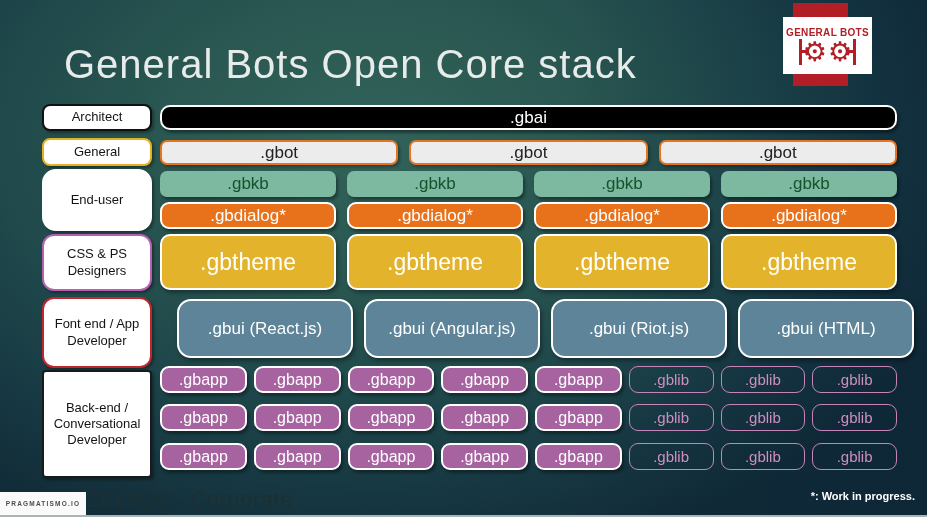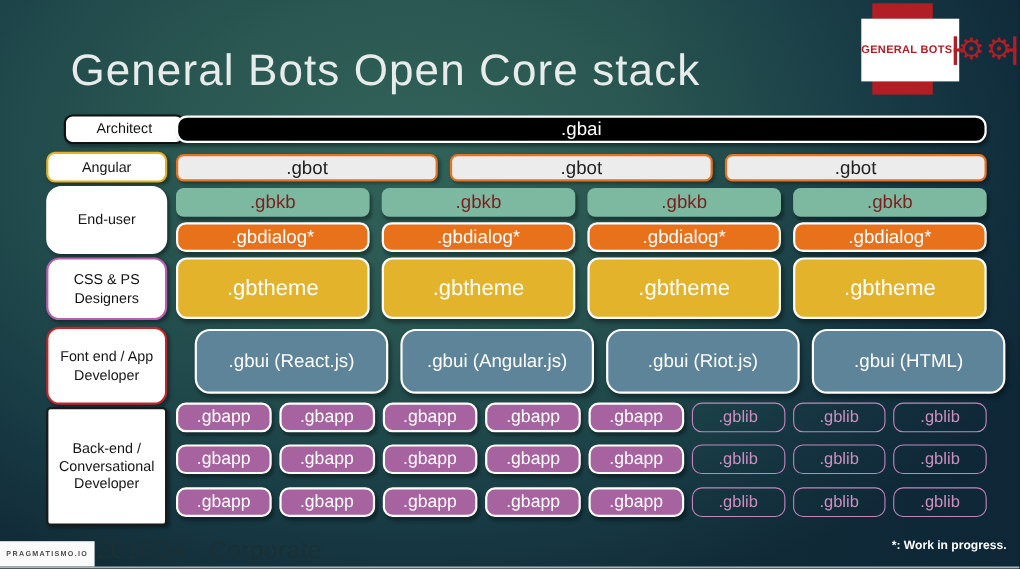--- a/index.html
+++ b/index.html
@@ -10,36 +10,36 @@
       linear-gradient(90deg, rgba(8,30,55,0) 62%, rgba(8,30,55,.30) 100%),
       radial-gradient(ellipse 640px 430px at 40% 27%, #31635a 0%, #2a5751 33%, #1f484b 60%, #173943 80%, #112b37 100%);
   }
   .title{
     position:absolute;left:60px;top:38px;margin:4px;
     font-size:40px;font-weight:400;letter-spacing:1px;color:var(--title-text,#e7ecea);
   }
   
   .logo-band{position:absolute;left:793px;top:3px;width:55px;height:83px;background:var(--logo-red,#b11e25);}
   .logo-box{position:absolute;left:783px;top:17px;width:89px;height:57px;background:#fff;
-    display:flex;flex-direction:row;align-items:center;justify-content:flex-start;gap:1px;}
+    display:flex;flex-direction:column;align-items:center;justify-content:center;gap:1px;}
   .logo-brand{font-size:10px;font-weight:bold;color:var(--logo-red,#b11e25);letter-spacing:.3px;white-space:nowrap;}
   .logo-gears{display:flex;align-items:center;gap:1px;color:var(--logo-red,#b11e25);}
   .logo-gears .gear{font-family:"DejaVu Sans",sans-serif;font-size:27px;line-height:26px;}
   .logo-gears .bar{position:relative;width:3px;height:26px;background:var(--logo-red,#b11e25);}
   .logo-gears .bar::after{content:"";position:absolute;top:11px;width:9px;height:3px;background:var(--logo-red,#b11e25);}
   .logo-gears .bar.left::after{left:0;}
   .logo-gears .bar.right::after{right:0;}
   
   .label{
     position:absolute;left:42px;width:110px;background:#fff;color:#141414;
     display:flex;align-items:center;justify-content:center;text-align:center;
     font-size:13px;line-height:1.25;box-sizing:border-box;
     box-shadow:2px 2px 3px rgba(0,0,0,.35);
   }
-  #label-architect{top:104px;height:27px;border:2px solid var(--label-architect-border,#111);border-radius:8px;margin-left:16px;}
+  #label-architect{top:104px;height:27px;border:2px solid var(--label-architect-border,#111);border-radius:8px;}
   #label-product{top:138px;height:28px;border:2px solid var(--label-product-border,#e6b11e);border-radius:8px;}
   #label-end-user{top:169px;height:62px;border:2px solid #fff;border-radius:14px;}
   #label-designers{top:234px;height:57px;border:2px solid var(--label-designers-border,#b95fb0);border-radius:12px;padding:0 10px;}
   #label-frontend{top:297px;height:71px;border:2px solid var(--label-frontend-border,#c0272d);border-radius:12px;padding:0 8px;}
   #label-backend{top:370px;height:108px;border:2px solid var(--label-backend-border,#1a1a1a);border-radius:4px;padding:0 8px;}
   
   .gbai{
     position:absolute;left:160px;top:105px;width:737px;height:25px;box-sizing:border-box;
     background:var(--gbai-fill,#000);border:2px solid #fff;border-radius:10px;
     color:#fff;font-size:17px;display:flex;align-items:center;justify-content:center;
@@ -50,23 +50,23 @@
   #row-gbot{top:140px;height:25px;}
   #row-gbkb{top:171px;height:26px;}
   #row-gbdialog{top:202px;height:27px;}
   #row-gbtheme{top:234px;height:56px;}
   #row-gbui{top:299px;height:59px;padding-left:17px;}
   .backend-row{gap:7px;}
   #row-backend-0{top:366px;height:27px;}
   #row-backend-1{top:404px;height:27px;}
   #row-backend-2{top:443px;height:27px;}
   .gbot{background:var(--gbot-fill,#ececec);border:2px solid var(--gbot-border,#e8731f);border-radius:7px;color:#222;font-size:17px;box-shadow:2px 2px 3px rgba(0,0,0,.3);}
-  .gbkb{background:var(--gbkb-fill,#7db8a1);border-radius:7px;color:#7f1d1d;font-size:17px;box-shadow:2px 3px 3px rgba(0,0,0,.35);}
+  .gbkb{background:var(--gbkb-fill,#7db8a1);border-radius:7px;color:#14532d;font-size:17px;box-shadow:2px 3px 3px rgba(0,0,0,.35);}
   .gbdialog{background:var(--gbdialog-fill,#e8721c);border:2px solid #fff;border-radius:9px;color:#fff;font-size:17px;box-shadow:2px 3px 3px rgba(0,0,0,.35);}
-  .gbtheme{background:var(--gbtheme-fill,#e2b32b);border:2px solid #fff;border-radius:10px;color:#fff;font-size:20px;box-shadow:2px 3px 4px rgba(0,0,0,.35);}
+  .gbtheme{background:var(--gbtheme-fill,#e2b32b);border:2px solid #fff;border-radius:10px;color:#fff;font-size:23px;box-shadow:2px 3px 4px rgba(0,0,0,.35);}
   .gbui{background:var(--gbui-fill,#5d8498);border:2px solid #fff;border-radius:14px;color:#fff;font-size:17px;box-shadow:2px 3px 4px rgba(0,0,0,.35);}
   .gbapp{background:var(--gbapp-fill,#a763a0);border:2px solid #fff;border-radius:9px;color:#fff;font-size:16px;box-shadow:2px 3px 3px rgba(0,0,0,.35);}
   .gblib{background:transparent;border:1.5px solid var(--gblib-border,#c585bb);border-radius:9px;color:var(--gblib-text,#cd8fc0);font-size:15px;}
   
   .vendor-box{position:absolute;left:0;top:492px;width:86px;height:23px;background:#fafafa;
     display:flex;align-items:center;justify-content:center;
     font-size:6.5px;font-weight:bold;letter-spacing:1.2px;color:#4a4f52;}
   .caption{position:absolute;left:88px;top:487px;font-size:22px;letter-spacing:.5px;color:var(--footer-text,#1c3034);}
   .note{position:absolute;right:12px;top:490px;font-size:11px;font-weight:bold;color:#fff;}
   .bottom-edge{position:absolute;left:0;bottom:0;width:100%;height:2px;background:#c6cccb;opacity:.85;}
@@ -83,21 +83,21 @@
       <span class="bar left"></span>
       <span class="gear">⚙</span>
       <span class="gear">⚙</span>
       <span class="bar right"></span>
     </div>
   </div>
 
   <h1 class="title">General Bots Open Core stack</h1>
 
   <div class="label" id="label-architect">Architect</div>
-  <div class="label" id="label-product">Angular</div>
+  <div class="label" id="label-product">General</div>
   <div class="label" id="label-end-user">End-user</div>
   <div class="label" id="label-designers">CSS &amp; PS Designers</div>
   <div class="label" id="label-frontend">Font end / App Developer</div>
   <div class="label" id="label-backend">Back-end / Conversational Developer</div>
 
   <div class="gbai">.gbai</div>
 
   <div class="row" id="row-gbot">
     <div class="gbot">.gbot</div>
     <div class="gbot">.gbot</div>

